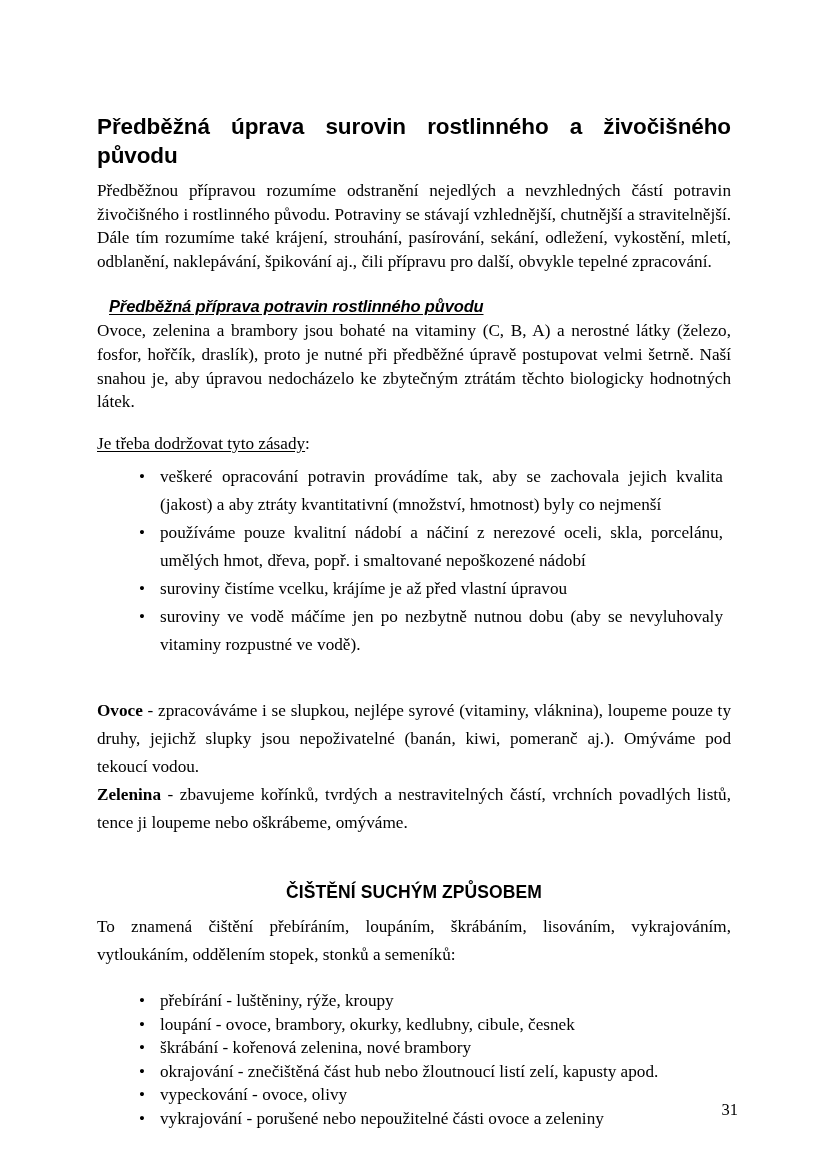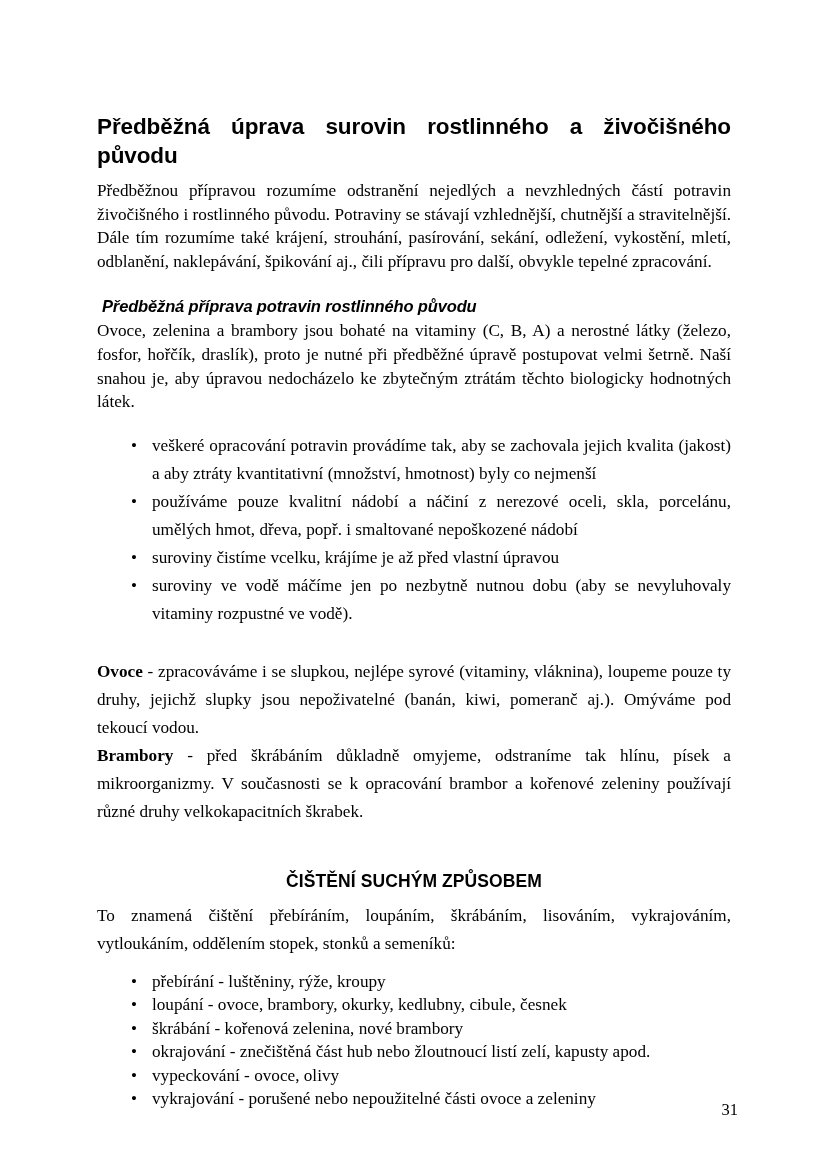--- a/index.html
+++ b/index.html
@@ -45,21 +45,22 @@
   }
   h1.doc-title .l1 { display: block; text-align: justify; text-align-last: justify; }
   h1.doc-title .l2 { display: block; }
 
   h2.sub-heading {
     font-family: "Liberation Sans", "DejaVu Sans", sans-serif;
     font-size: 16.5px;
     font-weight: bold;
     font-style: italic;
     line-height: 22px;
-    margin: 0 0 2px 5px;
+    margin: 0 0 2px 12px;
+    text-decoration: underline;
     text-underline-offset: 2px;
     letter-spacing: -0.15px;
   }
 
   h2.section-heading {
     font-family: "Liberation Sans", "DejaVu Sans", sans-serif;
     font-size: 17.5px;
     font-weight: bold;
     line-height: 22px;
     margin: 0 0 10px 0;
@@ -92,21 +93,21 @@
   .strong { font-weight: bold; }
   .gap-para    { height: 18px; }
   .gap-small   { height: 12px; }
   .gap-med     { height: 22px; }
   .gap-large   { height: 30px; }
   .gap-xl      { height: 44px; }
 
   
   ul.bullets {
     list-style: none;
-    margin: 0;
+    margin: 8px;
     padding: 0;
   }
   ul.bullets > li {
     position: relative;
     padding-left: 55px;
     font-size: 17.2px;
     line-height: 28px;
     text-align: justify;
     text-align-last: left;
     margin: 0;
@@ -160,34 +161,35 @@
     <p class="body">Předběžnou přípravou rozumíme odstranění nejedlých a nevzhledných částí potravin živočišného i rostlinného původu. Potraviny se stávají vzhlednější, chutnější a stravitelnější. Dále tím rozumíme také krájení, strouhání, pasírování, sekání, odležení, vykostění, mletí, odblanění, naklepávání, špikování aj., čili přípravu pro další, obvykle tepelné zpracování.</p>
 
     <div class="gap-med"></div>
 
     <h2 class="sub-heading">Předběžná příprava potravin rostlinného původu</h2>
 
     <p class="body">Ovoce, zelenina a brambory jsou bohaté na vitaminy (C, B, A) a nerostné látky (železo, fosfor, hořčík, draslík), proto je nutné při předběžné úpravě postupovat velmi šetrně. Naší snahou je, aby úpravou nedocházelo ke zbytečným ztrátám těchto biologicky hodnotných látek.</p>
 
     <div class="gap-para"></div>
 
+    <p class="lead-in"><span class="underlined">Je třeba dodržovat tyto zásady</span><span>:</span></p>
 
     <ul class="bullets justified">
       <li>veškeré opracování potravin provádíme tak, aby se zachovala jejich kvalita (jakost) a aby ztráty kvantitativní (množství, hmotnost) byly co nejmenší</li>
       <li>používáme pouze kvalitní nádobí a náčiní z nerezové oceli, skla, porcelánu, umělých hmot, dřeva, popř. i smaltované nepoškozené nádobí</li>
       <li>suroviny čistíme vcelku, krájíme je až před vlastní úpravou</li>
       <li class="full-justify">suroviny ve vodě máčíme jen po nezbytně nutnou dobu (aby se nevyluhovaly vitaminy rozpustné ve vodě).</li>
     </ul>
 
     <div class="gap-large"></div>
 
     <p class="body loose"><span class="strong">Ovoce</span><span> - zpracováváme i se slupkou, nejlépe syrové (vitaminy, vláknina), loupeme pouze ty druhy, jejichž slupky jsou nepoživatelné (banán, kiwi, pomeranč aj.). Omýváme pod tekoucí vodou.</span></p>
 
-
-    <p class="body loose"><span class="strong">Brambory</span><span> - před škrábáním důkladně omyjeme, odstraníme tak hlínu, písek a mikroorganizmy. V současnosti se k opracování brambor a kořenové zeleniny používají různé druhy velkokapacitních škrabek.</span></p>
+    <p class="body loose"><span class="strong">Zelenina</span><span> - zbavujeme kořínků, tvrdých a nestravitelných částí, vrchních povadlých listů, tence ji loupeme nebo oškrábeme, omýváme.</span></p>
+
 
     <div class="gap-xl"></div>
 
     <h2 class="section-heading">ČIŠTĚNÍ SUCHÝM ZPŮSOBEM</h2>
 
     <p class="body loose">To znamená čištění přebíráním, loupáním, škrábáním, lisováním, vykrajováním, vytloukáním, oddělením stopek, stonků a semeníků:</p>
 
     <div class="gap-small"></div>
 
     <ul class="bullets tight">

